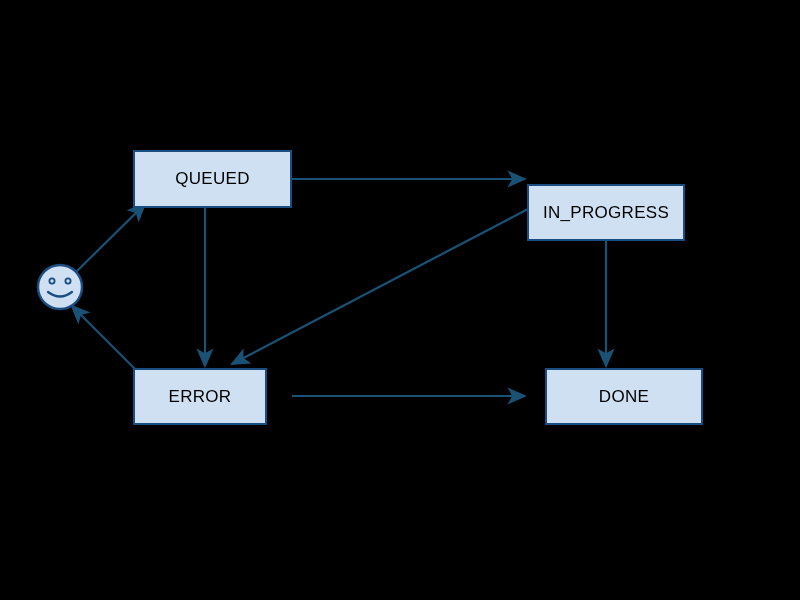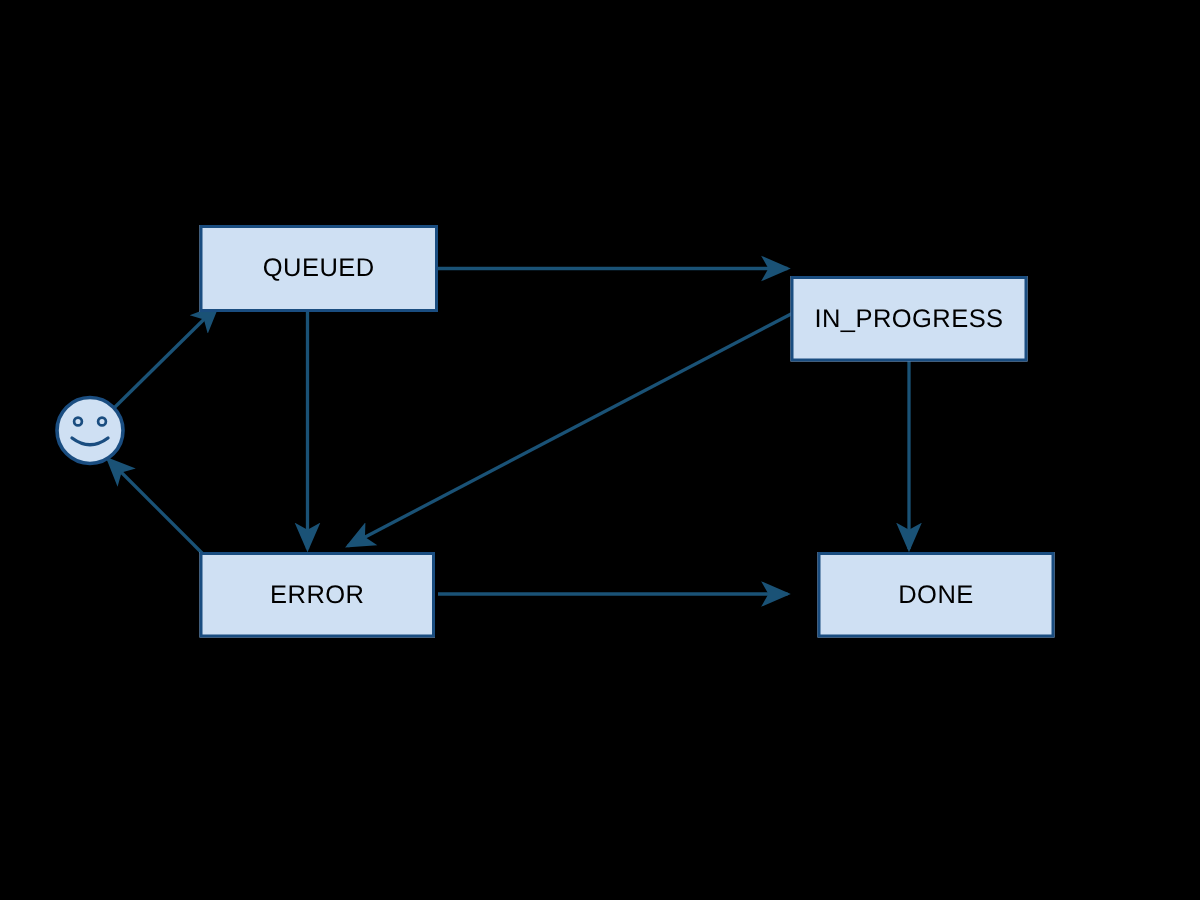--- a/index.html
+++ b/index.html
@@ -81,21 +81,21 @@
     </g>
   </svg>
 
   <div id="nodes-layer">
       <div class="state-node" style="left: 133px; top: 150px; width: 159px; height: 58px; background: rgb(207, 224, 243); border-color: rgb(26, 77, 128);">
         <span class="state-label" style="color: rgb(0, 0, 0);">QUEUED</span>
       </div>
       <div class="state-node" style="left: 527px; top: 150px; width: 158px; height: 57px; background: rgb(207, 224, 243); border-color: rgb(26, 77, 128); margin-top: 34px;">
         <span class="state-label" style="color: rgb(0, 0, 0);">IN_PROGRESS</span>
       </div>
-      <div class="state-node" style="left: 133px; top: 368px; width: 157px; height: 57px; background: rgb(207, 224, 243); border-color: rgb(26, 77, 128);">
+      <div class="state-node" style="left: 133px; top: 368px; width: 134px; height: 57px; background: rgb(207, 224, 243); border-color: rgb(26, 77, 128);">
         <span class="state-label" style="color: rgb(0, 0, 0);">ERROR</span>
       </div>
       <div class="state-node" style="left: 545px; top: 368px; width: 158px; height: 57px; background: rgb(207, 224, 243); border-color: rgb(26, 77, 128);">
         <span class="state-label" style="color: rgb(0, 0, 0);">DONE</span>
       </div>
     </div>
   <div id="edge-labels-layer">
       <div class="edge-label" style="left: 110.5px; top: 238px; color: rgb(0, 0, 0); background: rgb(0, 0, 0);"></div>
       <div class="edge-label" style="left: 408.5px; top: 179px; color: rgb(0, 0, 0); background: rgb(0, 0, 0);"></div>
       <div class="edge-label" style="left: 205px; top: 287px; color: rgb(0, 0, 0); background: rgb(0, 0, 0);"></div>

